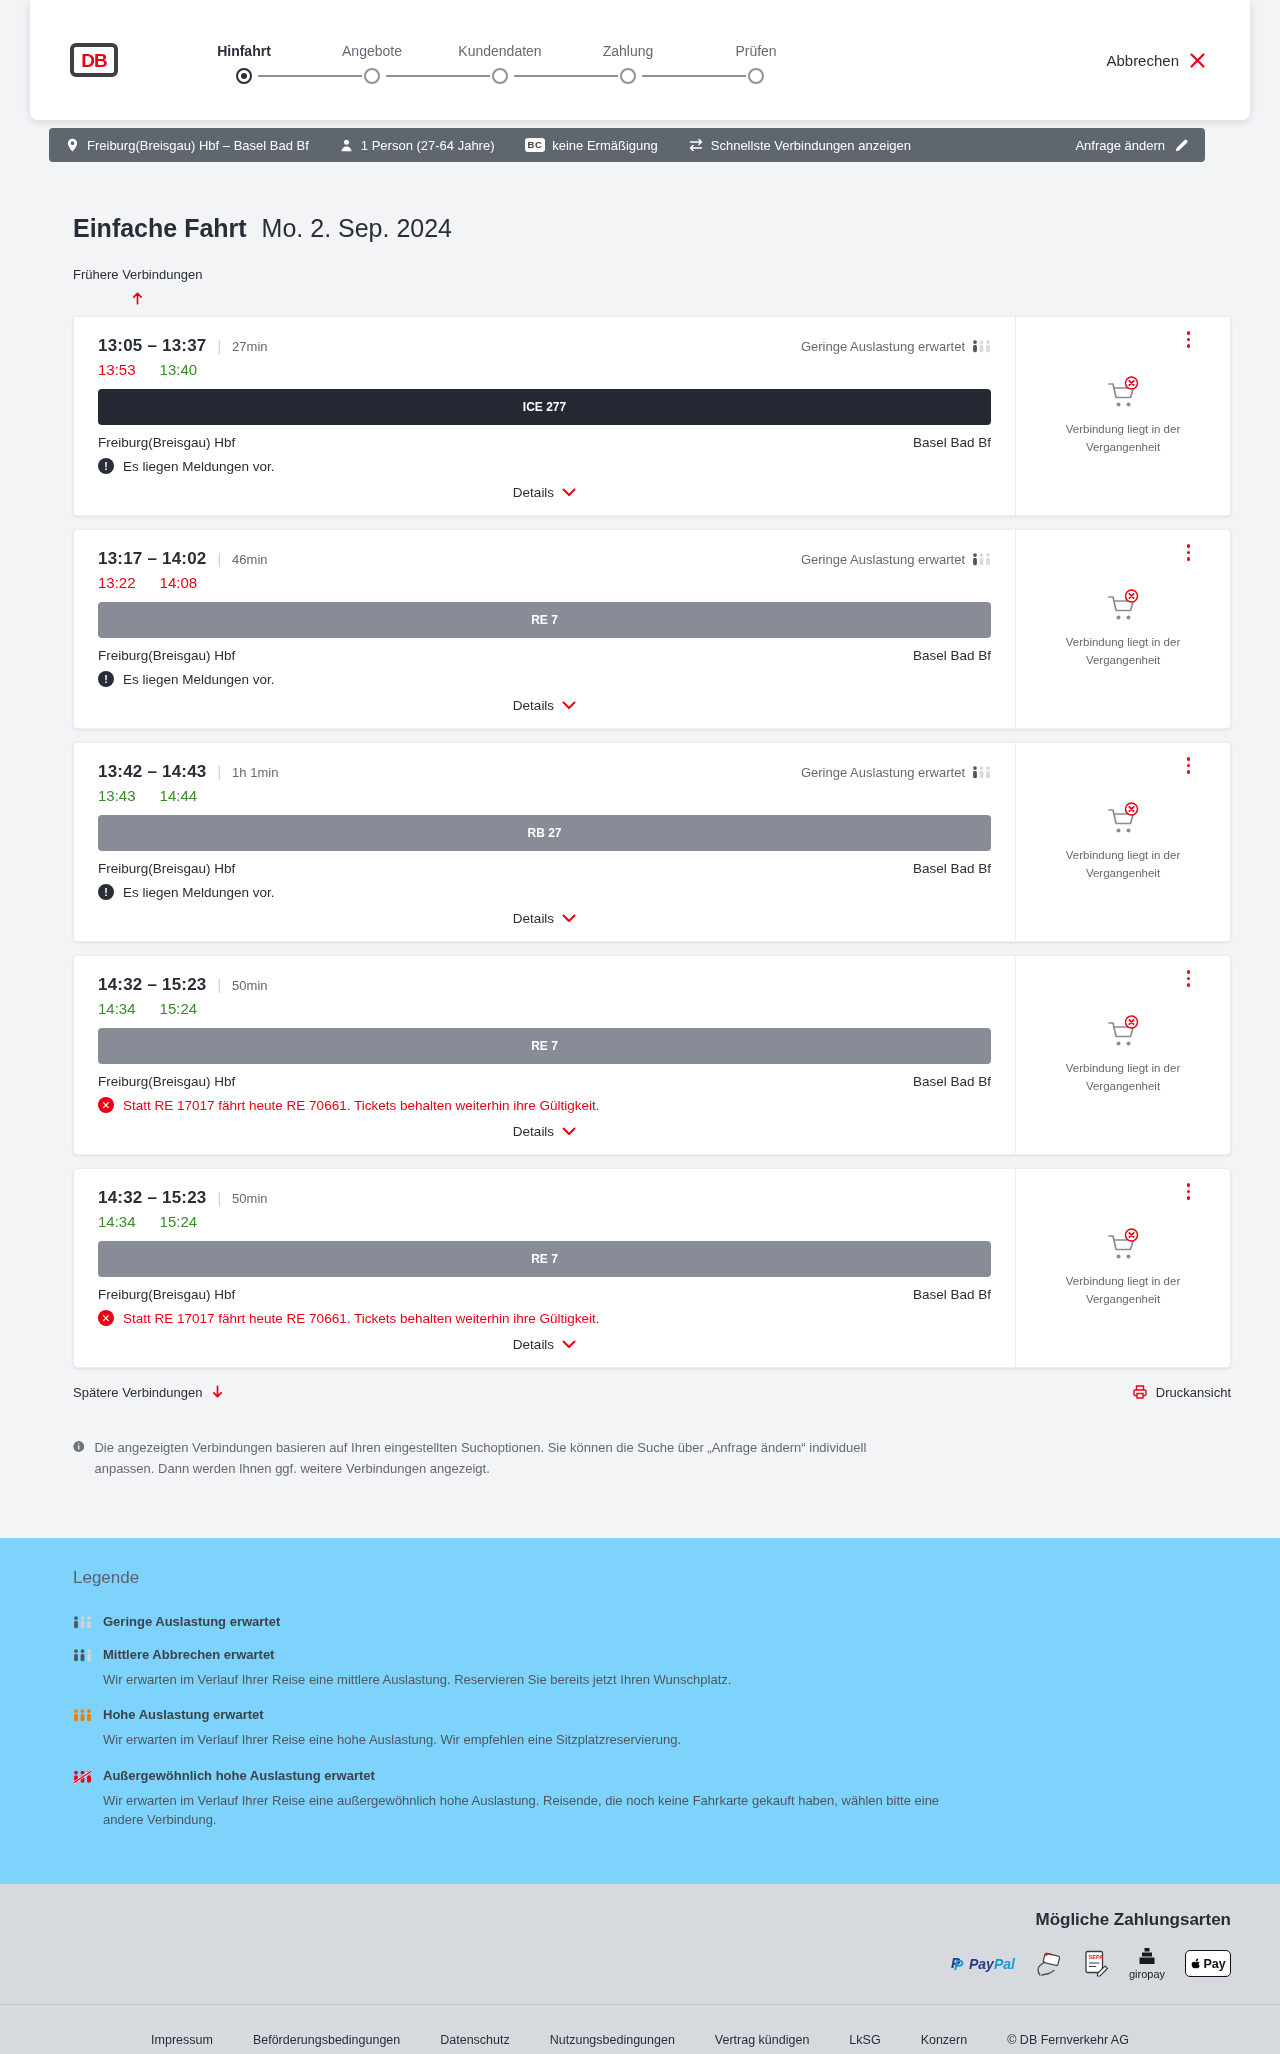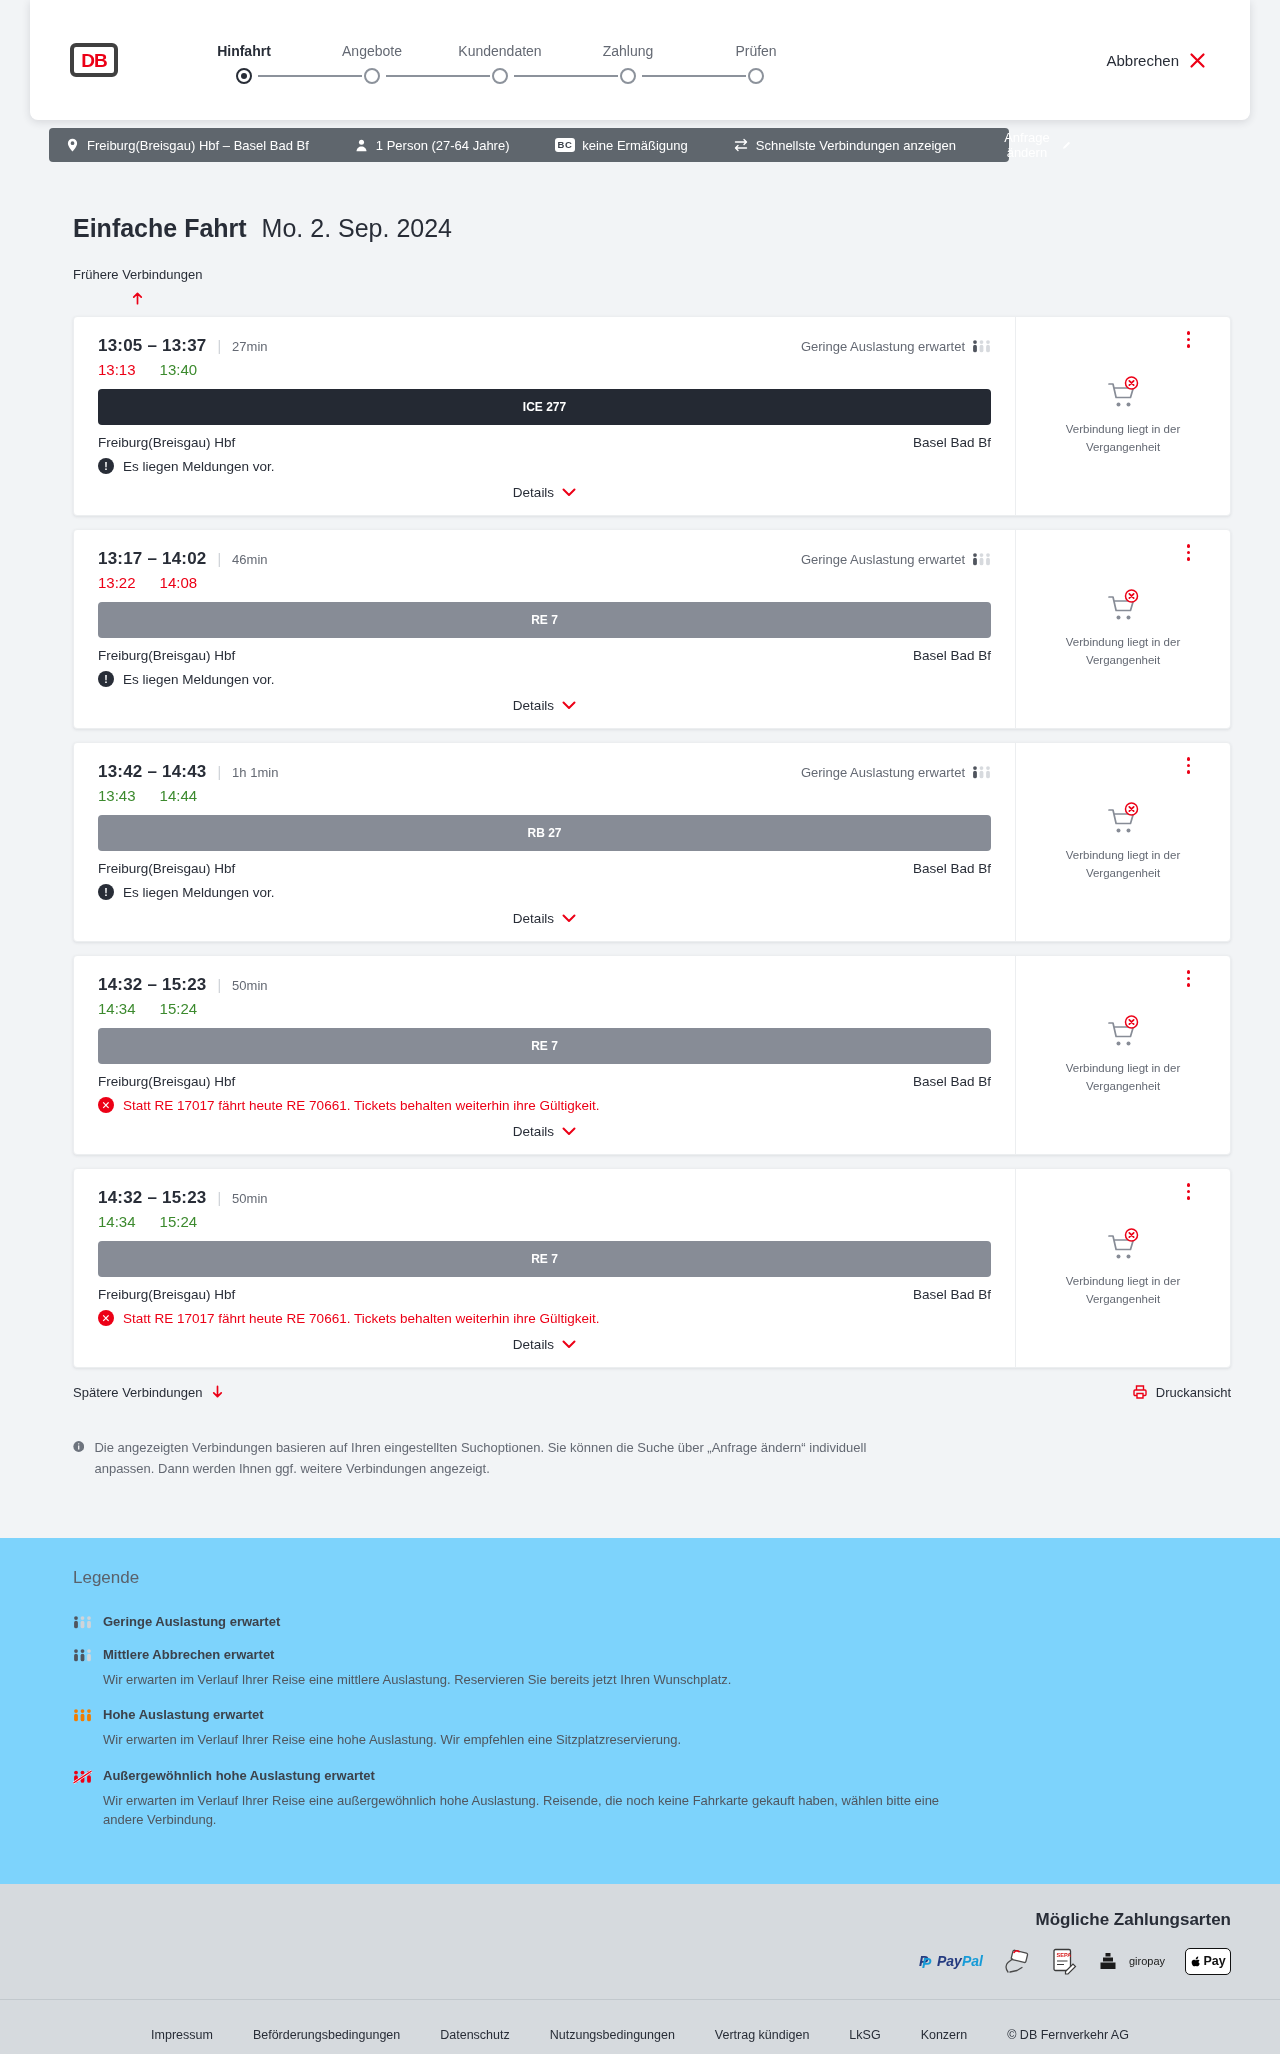--- a/index.html
+++ b/index.html
@@ -33,22 +33,22 @@
     position:absolute; inset:3px; background:#282d37; border-radius:50%; display:block; }
   .step:not(:first-child) .step-dot::before {
     content:""; position:absolute; right:calc(100% + 4px); top:50%; transform:translateY(-50%);
     width:104px; height:2px; background:#8c929b;
   }
   .cancel { margin-left:auto; display:flex; align-items:center; gap:10px; }
   .cancel span { font-size:15px; color:#282d37; }
 
   
   .searchbar {
-    width:960px; margin:8px auto 0; margin-left:49px; height:34px; background:#5f666d;
-    border-radius:4px; display:flex; align-items:center; padding:0 16px; gap:45px;
+    width:1156px; margin:8px auto 0; margin-left:49px; height:34px; background:#5f666d;
+    border-radius:4px; display:flex; align-items:center; padding:0 16px; gap:30px;
     color:#fff; font-size:13px;
   }
   .sb-item { display:flex; align-items:center; gap:7px; white-space:nowrap; }
   .bc-badge {
     background:#fff; color:#3c424b; font-weight:bold; font-size:9.5px;
     border-radius:3px; padding:2px 3px; line-height:1; letter-spacing:.5px;
   }
   .sb-edit { margin-left:auto; display:flex; align-items:center; gap:9px; color:#fff; font-size:13px; }
 
   
@@ -119,21 +119,21 @@
   .pay-inner { width:1158px; margin-left:73px; text-align:right; }
   .pay-inner h2 { font-size:17px; font-weight:bold; color:#282d37; }
   .pay-logos { margin-top:18px; display:flex; justify-content:flex-end; align-items:center; gap:20px; }
   .paypal { display:flex; align-items:center; gap:4px; }
   .pp-mark { position:relative; width:14px; height:17px; }
   .pp-mark b { position:absolute; font-style:italic; font-weight:bold; font-size:14px; line-height:1; }
   .pp-mark .p1 { color:#253b80; left:0; top:1px; }
   .pp-mark .p2 { color:#179bd7; left:3px; top:3px; }
   .pp-word { font-style:italic; font-weight:bold; font-size:14px; }
   .pp-word .w1 { color:#253b80; } .pp-word .w2 { color:#179bd7; }
-  .giropay { display:flex; flex-direction:row; align-items:center; gap:10px; }
+  .giropay { display:flex; flex-direction:column; align-items:center; gap:4px; }
   .giropay span { font-size:11px; color:#1b1b1b; }
   .applepay { background:#fff; border:1.5px solid #111; border-radius:5px; height:27px; width:46px;
               display:flex; align-items:center; justify-content:center; gap:2px; }
   .applepay b { font-size:12.5px; color:#111; font-weight:bold; }
 
   
   .footer { background:#d6dade; border-top:1px solid #c2c8cd; padding:28px 0 30px; }
   .footer nav { display:flex; justify-content:center; gap:40px; font-size:12.5px; color:#282d37; }
   .footer a { color:#282d37; text-decoration:none; cursor:pointer; }
 </style>
@@ -245,21 +245,21 @@
                 <rect x="7.6" y="4.7" width="3.8" height="7.6" rx="1.9"></rect>
               </g>
               <g fill="#d7dade">
                 <circle cx="16" cy="2.1" r="1.9"></circle>
                 <rect x="14.1" y="4.7" width="3.8" height="7.6" rx="1.9"></rect>
               </g>
             </svg>
           </span>
         </div>
         <div class="row-rt">
-          <span class="rt" data-state="delayed">13:13</span>
+          <span class="rt" data-state="delayed">13:53</span>
           <span class="rt" data-state="ontime">13:40</span>
         </div>
         <div class="train-bar" data-style="ice">
           <span>ICE 277</span>
         </div>
         <div class="row-stations">
           <span>Freiburg(Breisgau) Hbf</span>
           <span>Basel Bad Bf</span>
         </div>
         <div class="row-msg" data-type="notice">

